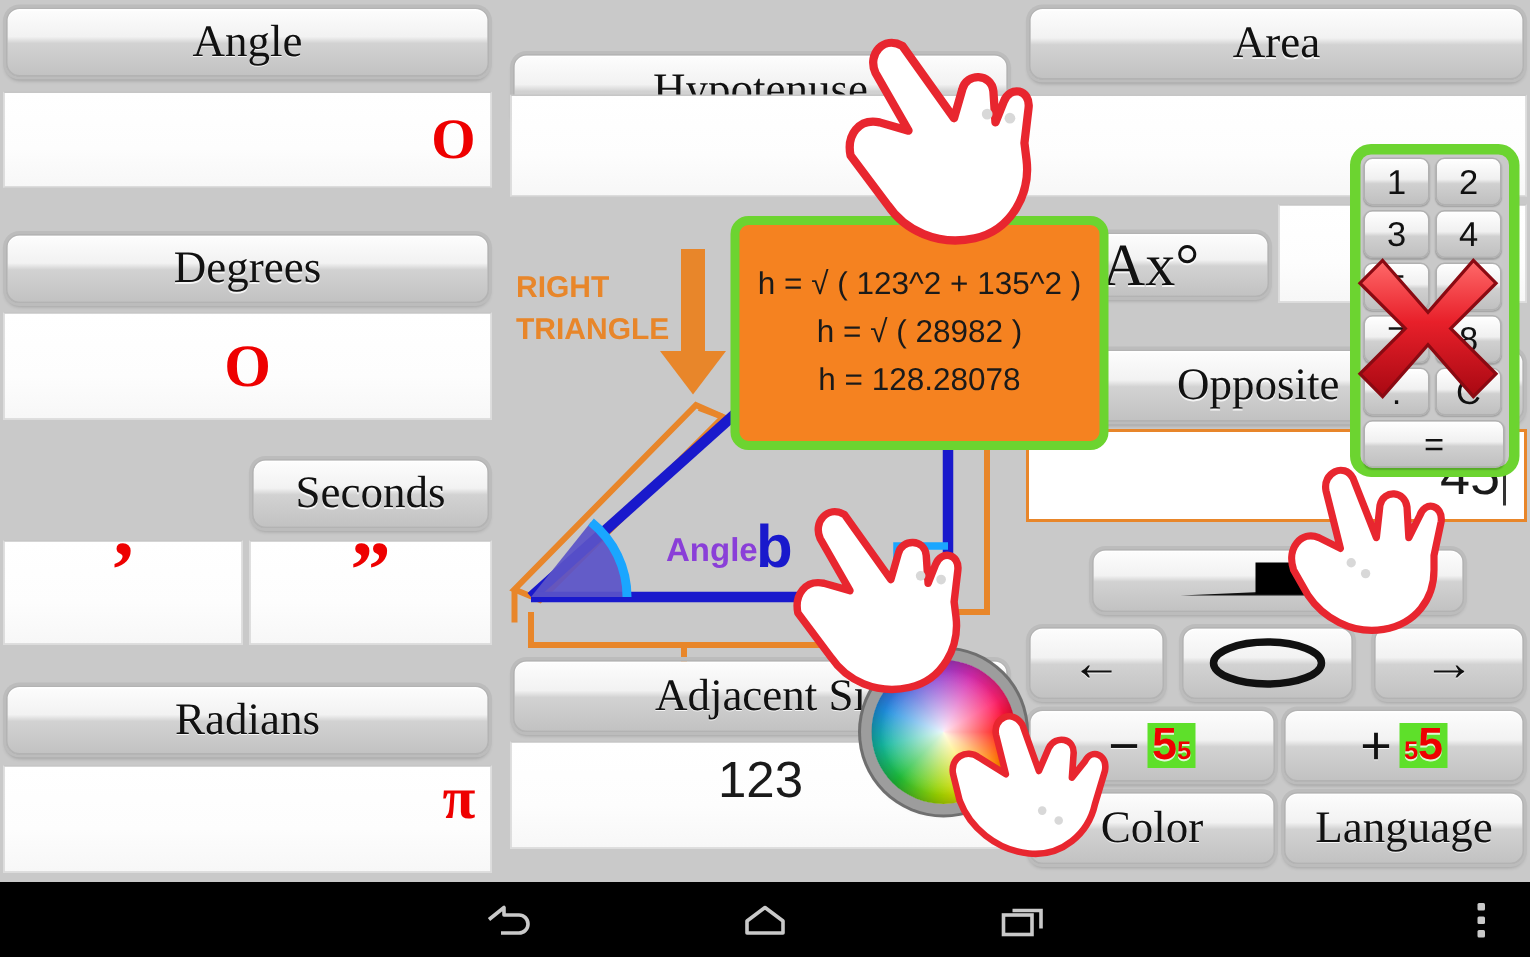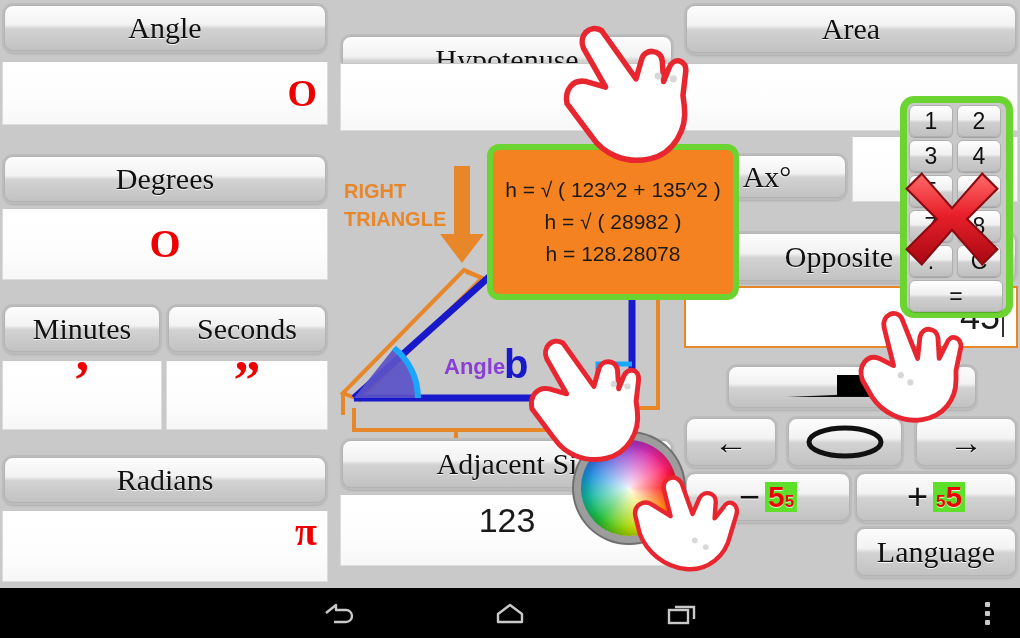--- a/index.html
+++ b/index.html
@@ -160,23 +160,20 @@
     </div>
 
     <div class="btn lbl-btn" style="left:4px;top:156px;width:322px;height:46px;">
       <span>Degrees</span>
     </div>
     <div class="field" style="left:2px;top:208px;width:326px;height:72px;padding:0 10px;font-size:30px;justify-content:center;">
       <span></span>
       <span class="unit" style="font-size:40px;">O</span>
     </div>
 
-    <div class="btn lbl-btn" style="left:4px;top:306px;width:156px;height:46px;">
-      <span>Minutes</span>
-    </div>
     <div class="btn lbl-btn" style="left:168px;top:306px;width:158px;height:46px;">
       <span>Seconds</span>
     </div>
     <div class="field" style="left:2px;top:360px;width:160px;height:70px;padding:0 8px;font-size:26px;justify-content:center;align-items:flex-start;">
       <span></span>
       <span class="unit" style="font-size:54px;line-height:.72;">’</span>
     </div>
     <div class="field" style="left:166px;top:360px;width:162px;height:70px;padding:0 8px;font-size:26px;justify-content:center;align-items:flex-start;">
       <span></span>
       <span class="unit" style="font-size:54px;line-height:.72;">”</span>
@@ -239,21 +236,21 @@
       <span style="padding-top:6px;">123</span>
     </div>
 
     <div class="btn lbl-btn" style="left:686px;top:5px;width:330px;height:48px;">
       <span>Area</span>
     </div>
     <div class="field" style="left:684px;top:63px;width:334px;height:68px;padding:0 12px;font-size:30px;justify-content:flex-end;">
       <span></span>
     </div>
 
-    <div class="btn" style="left:688px;top:155px;width:158px;height:43px;font-size:30px;">
+    <div class="btn" style="left:688px;top:155px;width:158px;height:43px;font-size:40px;">
       <span>Ax°</span>
     </div>
     <div class="field" style="left:852px;top:136px;width:166px;height:66px;padding:0 10px;font-size:28px;justify-content:flex-end;">
       <span></span>
     </div>
 
     <div class="btn lbl-btn" style="left:686px;top:233px;width:330px;height:48px;">
       <span>Opposite S</span>
     </div>
     <div class="field focused" style="left:684px;top:286px;width:334px;height:62px;padding:0 12px;font-size:36px;justify-content:flex-end;">
@@ -288,20 +285,23 @@
       </span>
     </div>
     <div class="btn pm" style="left:856px;top:473px;width:160px;height:48px;">
       <span class="sym">+</span>
       <span class="chip">
         <span class="sml">5</span>
         <span class="big">5</span>
       </span>
     </div>
 
+    <div class="btn lbl-btn" style="left:686px;top:528px;width:164px;height:48px;">
+      <span>Color</span>
+    </div>
     <div class="btn lbl-btn" style="left:856px;top:528px;width:160px;height:48px;justify-content:center;">
       <span>Language</span>
     </div>
 
     <div id="keypad">
       <div class="kinner">
         <div class="key" style="left:2px;top:2px;">1</div>
         <div class="key" style="left:50px;top:2px;">2</div>
         <div class="key" style="left:2px;top:37px;">3</div>
         <div class="key" style="left:50px;top:37px;">4</div>

